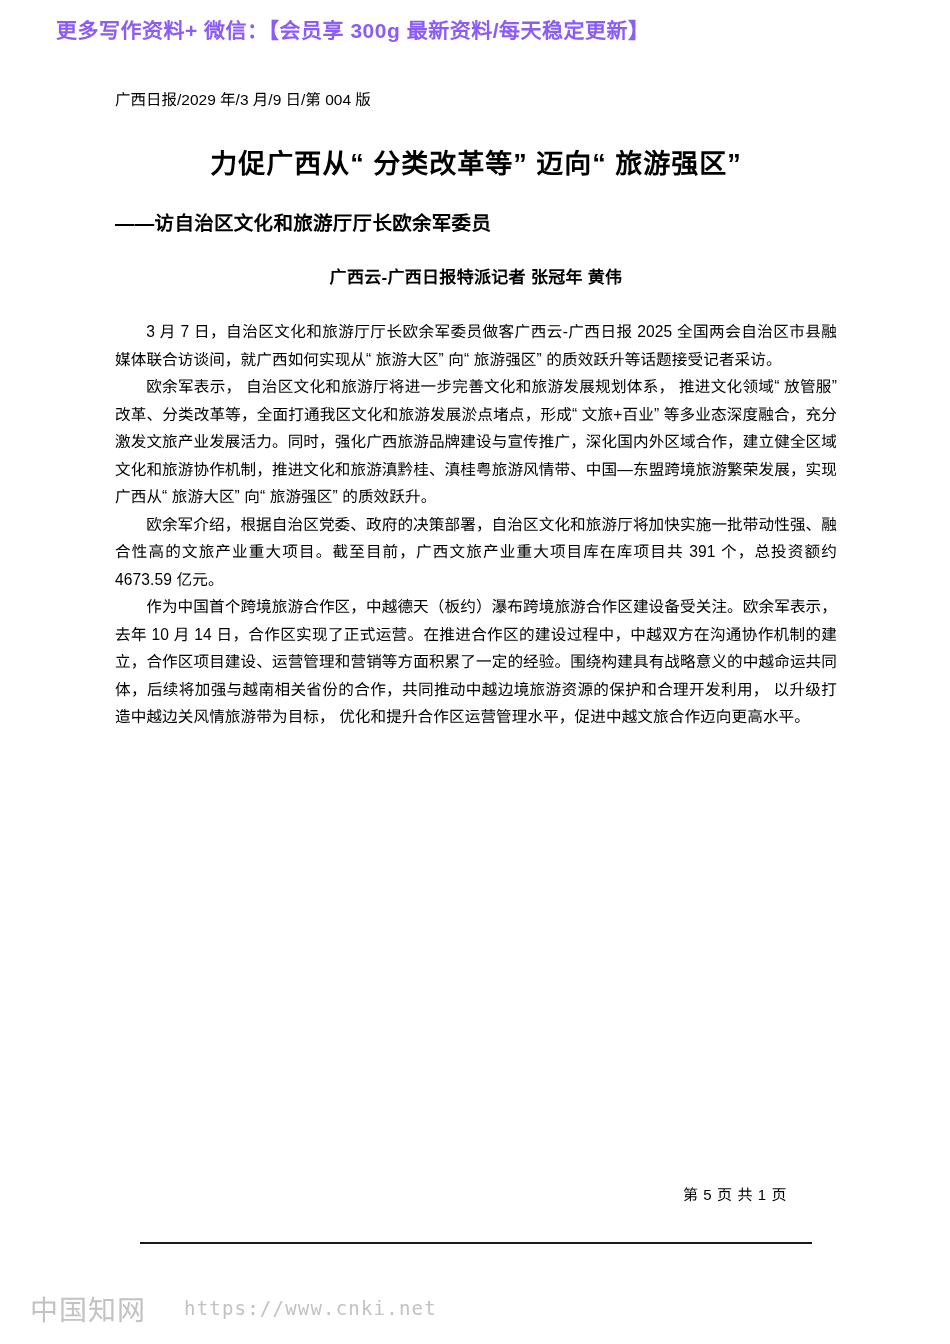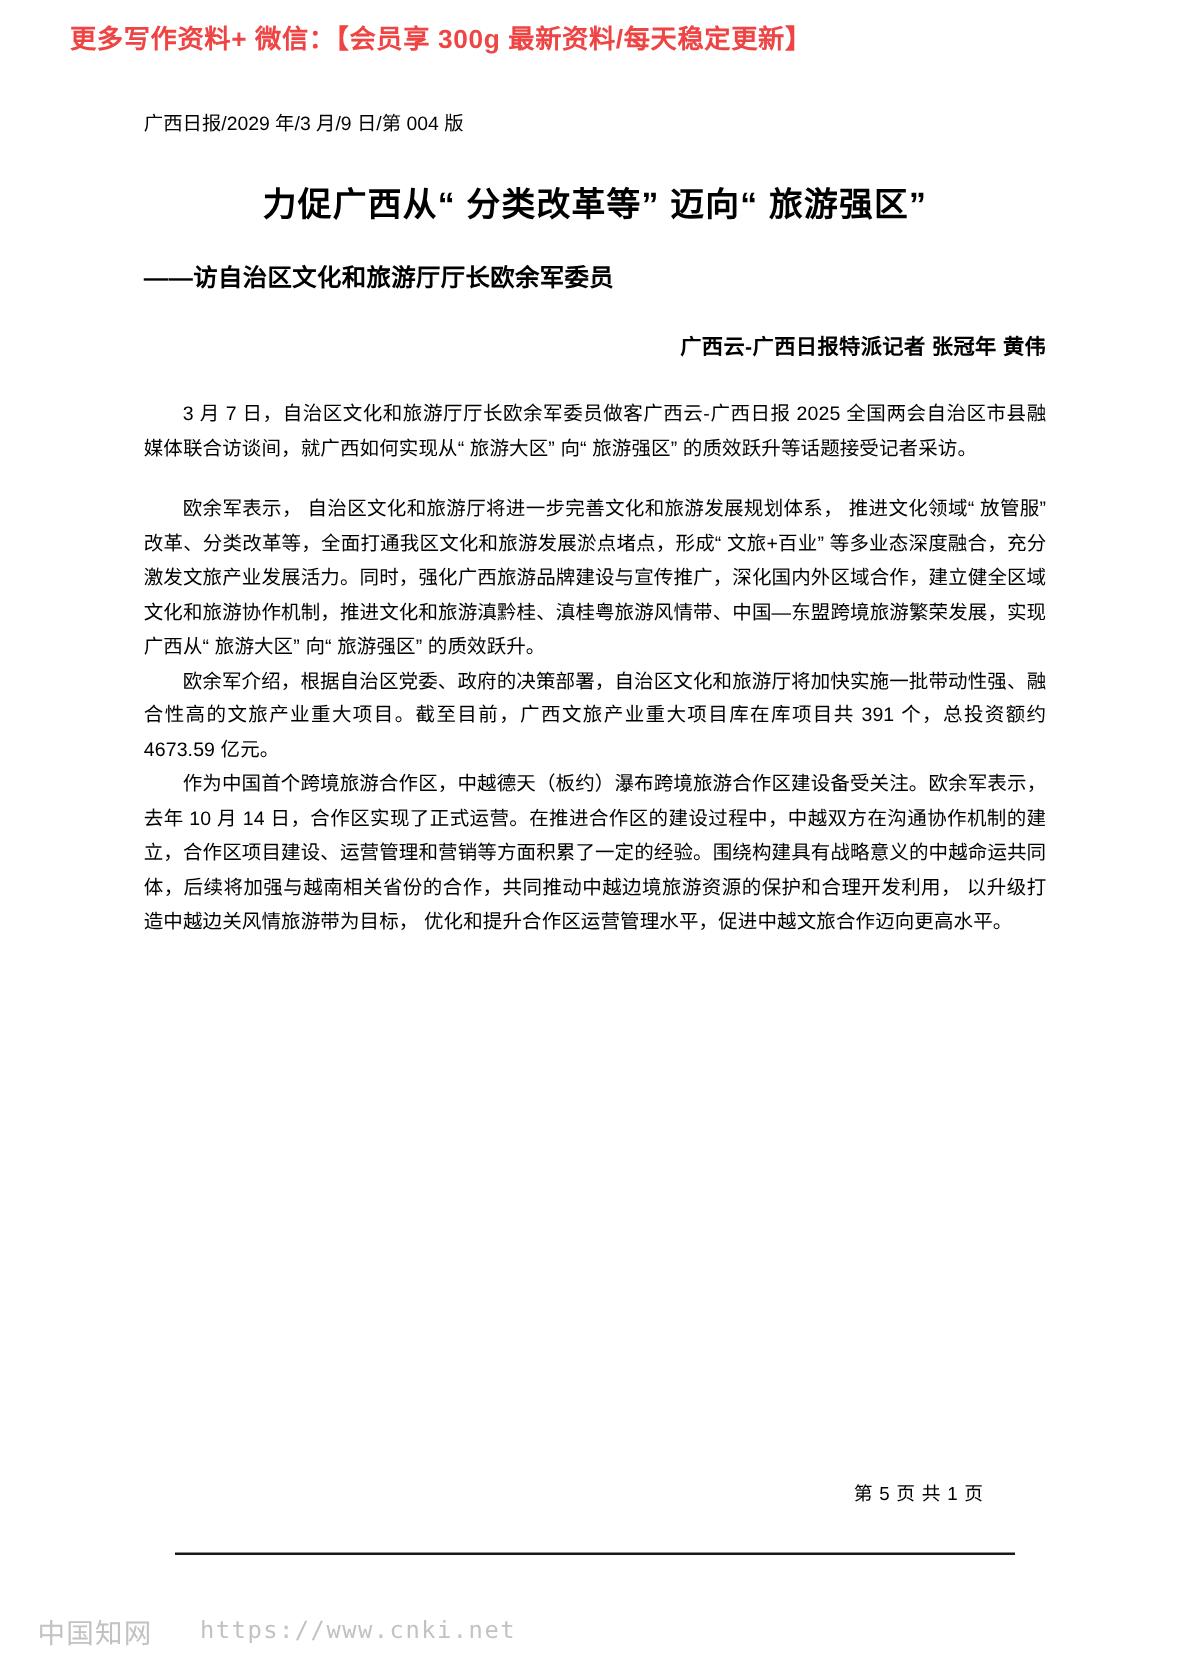--- a/index.html
+++ b/index.html
@@ -24,21 +24,21 @@
   }
 
   
   .promo-banner {
     position: absolute;
     top: 14px;
     left: 56px;
     width: 838px;
     font-size: 21px;
     font-weight: bold;
-    color: #ef4444;
+    color: #8b5cf6;
     letter-spacing: 0.5px;
     white-space: nowrap;
   }
 
   
   .doc-col {
     position: absolute;
     left: 115px;
     top: 88px;
     width: 722px;
@@ -67,42 +67,41 @@
     margin-top: 26px;
     text-align: left;
     font-size: 19.5px;
     font-weight: bold;
     line-height: 30px;
     letter-spacing: 0.3px;
   }
 
   .byline {
     margin-top: 26px;
-    text-align: right;
+    text-align: center;
     font-size: 17px;
     font-weight: bold;
     line-height: 28px;
     letter-spacing: 0.3px;
   }
 
   .body-block {
     margin-top: 26px;
   }
 
   p.para {
     margin: 0;
     font-size: 15.6px;
     line-height: 27.5px;
     text-align: justify;
     text-justify: inter-ideograph;
     text-indent: 2em;
     letter-spacing: 0.1px;
   }
   p.para.gap-after {
-    margin-bottom: 21px;
   }
 
   
   .page-indicator {
     position: absolute;
     top: 1183px;
     left: 0;
     width: 950px;
     text-align: center;
     font-size: 15px;
@@ -125,21 +124,21 @@
   .watermark {
     position: absolute;
     top: 1288px;
     left: 30px;
     display: flex;
     align-items: center;
     gap: 38px;
     color: #c2c2c2;
   }
   .watermark-brand {
-    font-size: 22px;
+    font-size: 28px;
     letter-spacing: 1px;
     font-family: Liberation Serif, serif;
   }
   .watermark-url {
     font-size: 19px;
     letter-spacing: 1.2px;
     font-family: "DejaVu Sans Mono", "Liberation Mono", monospace;
   }
 </style>
 </head>

